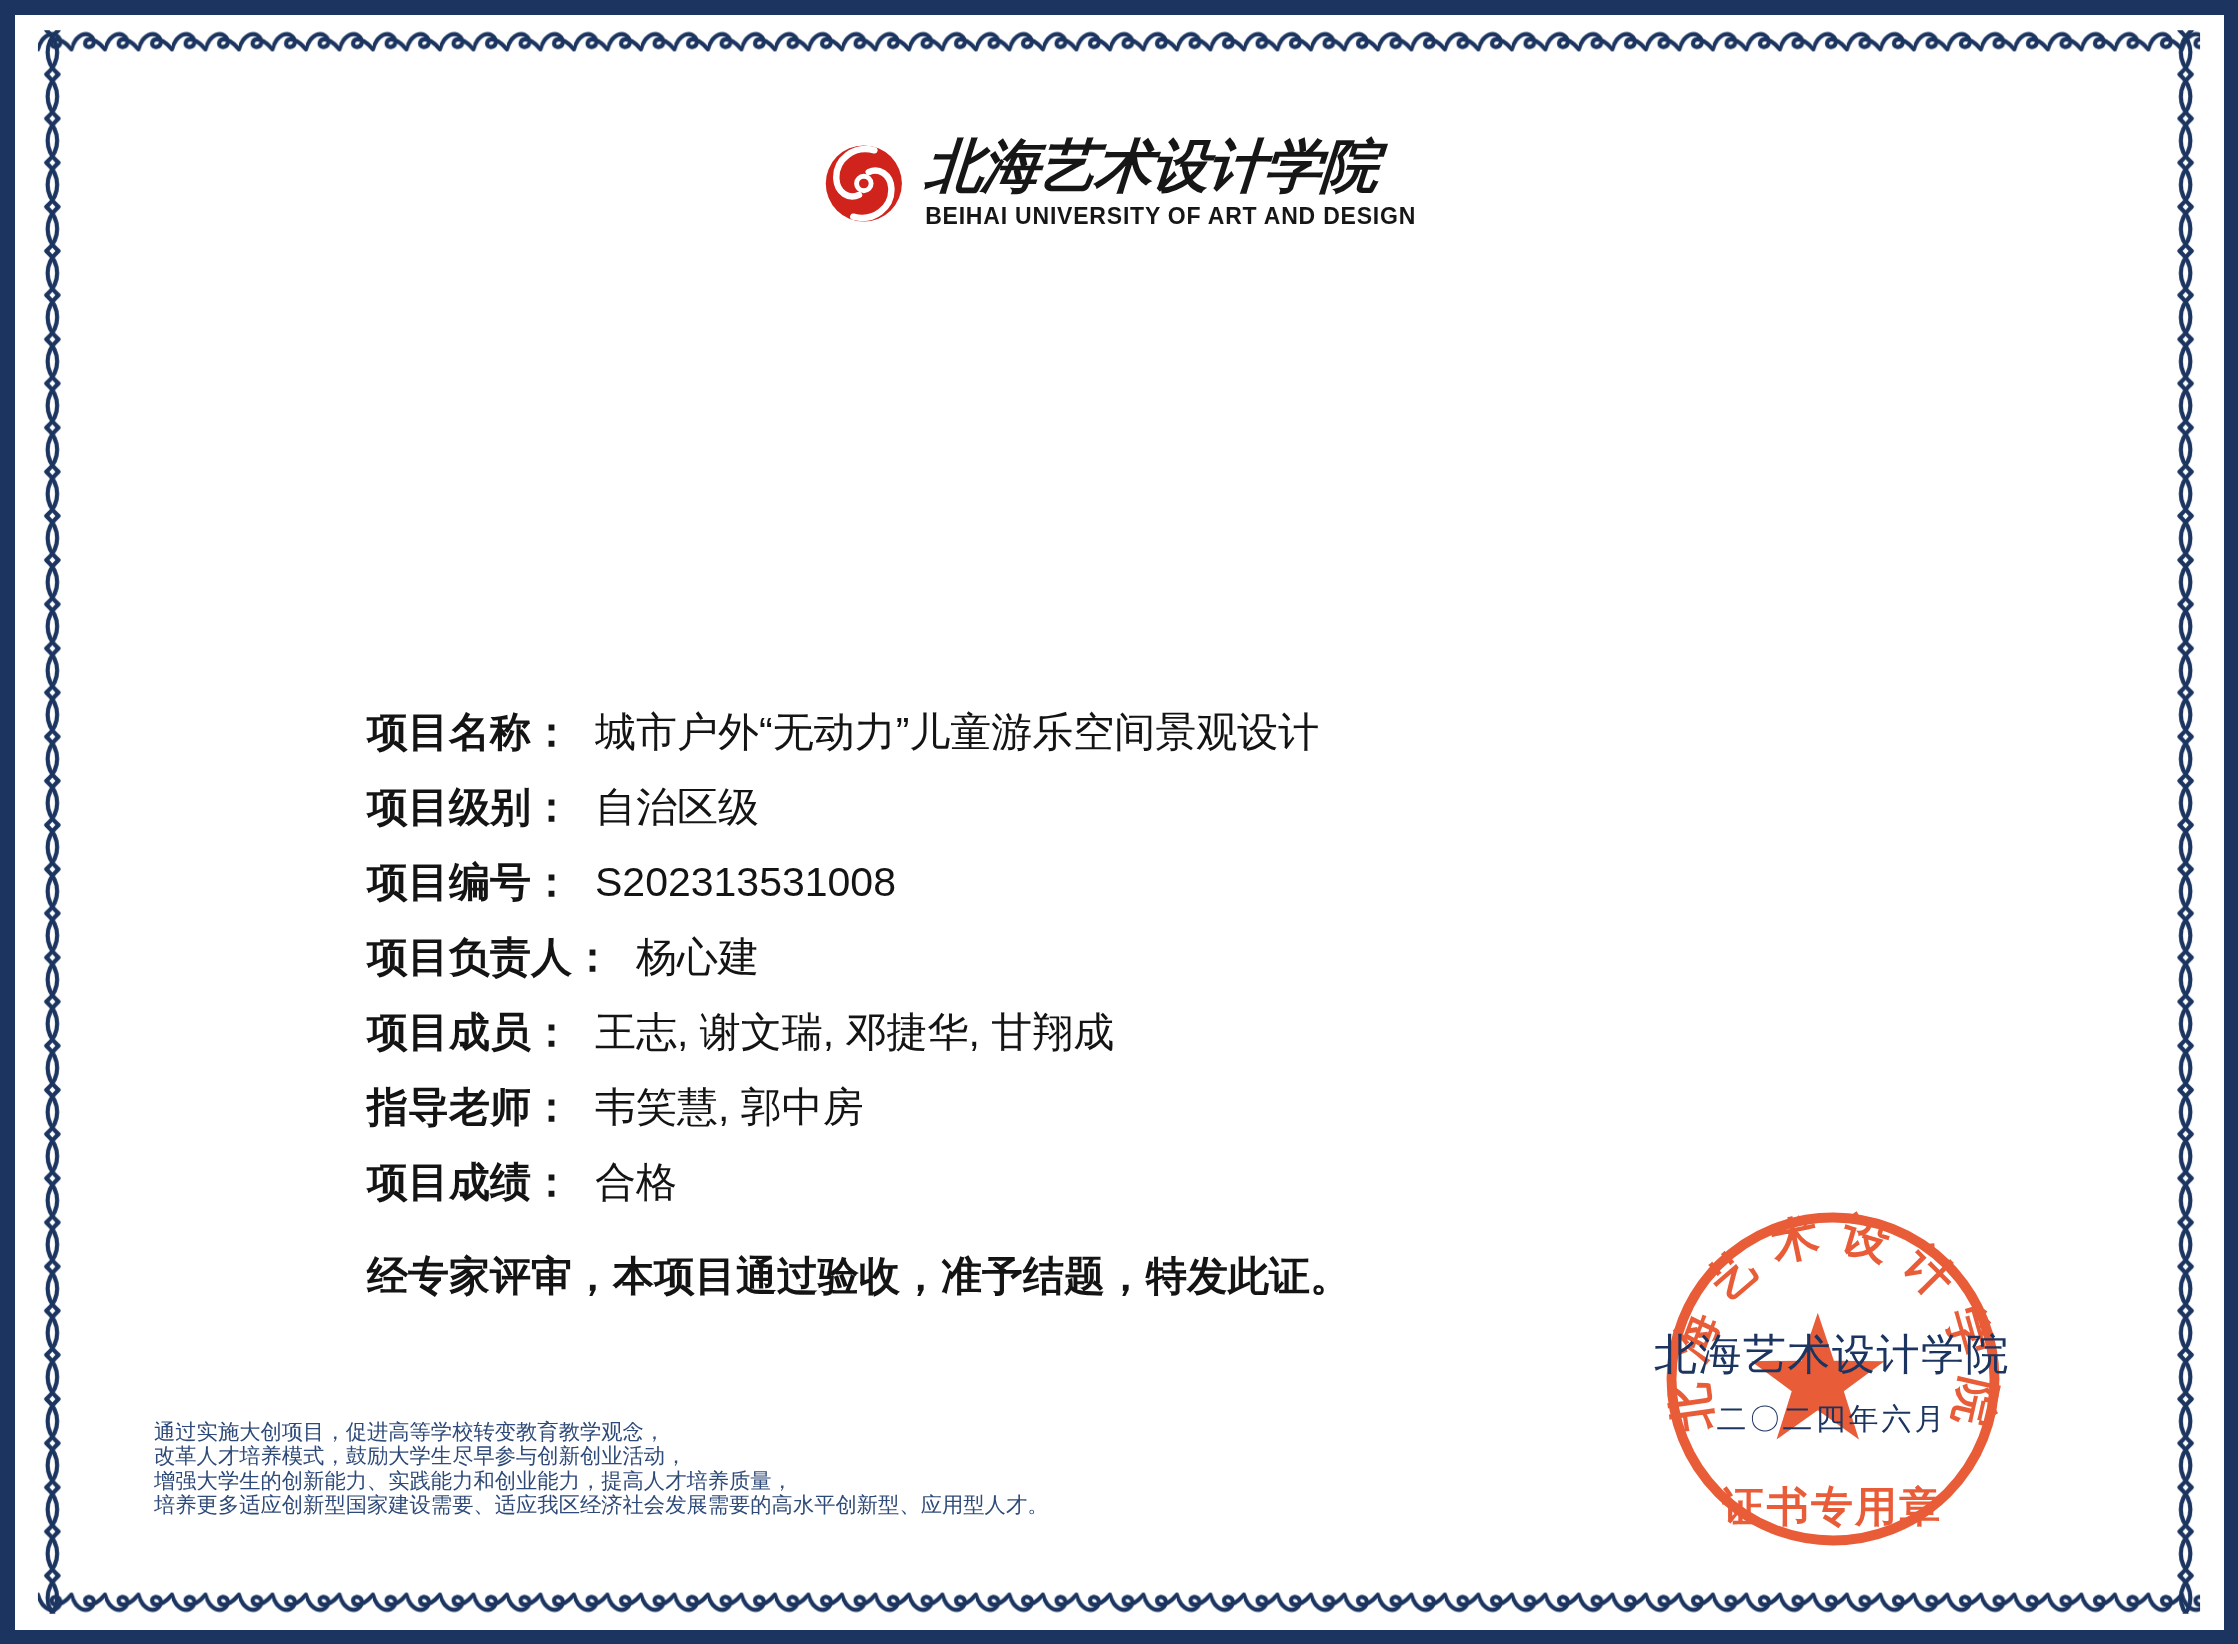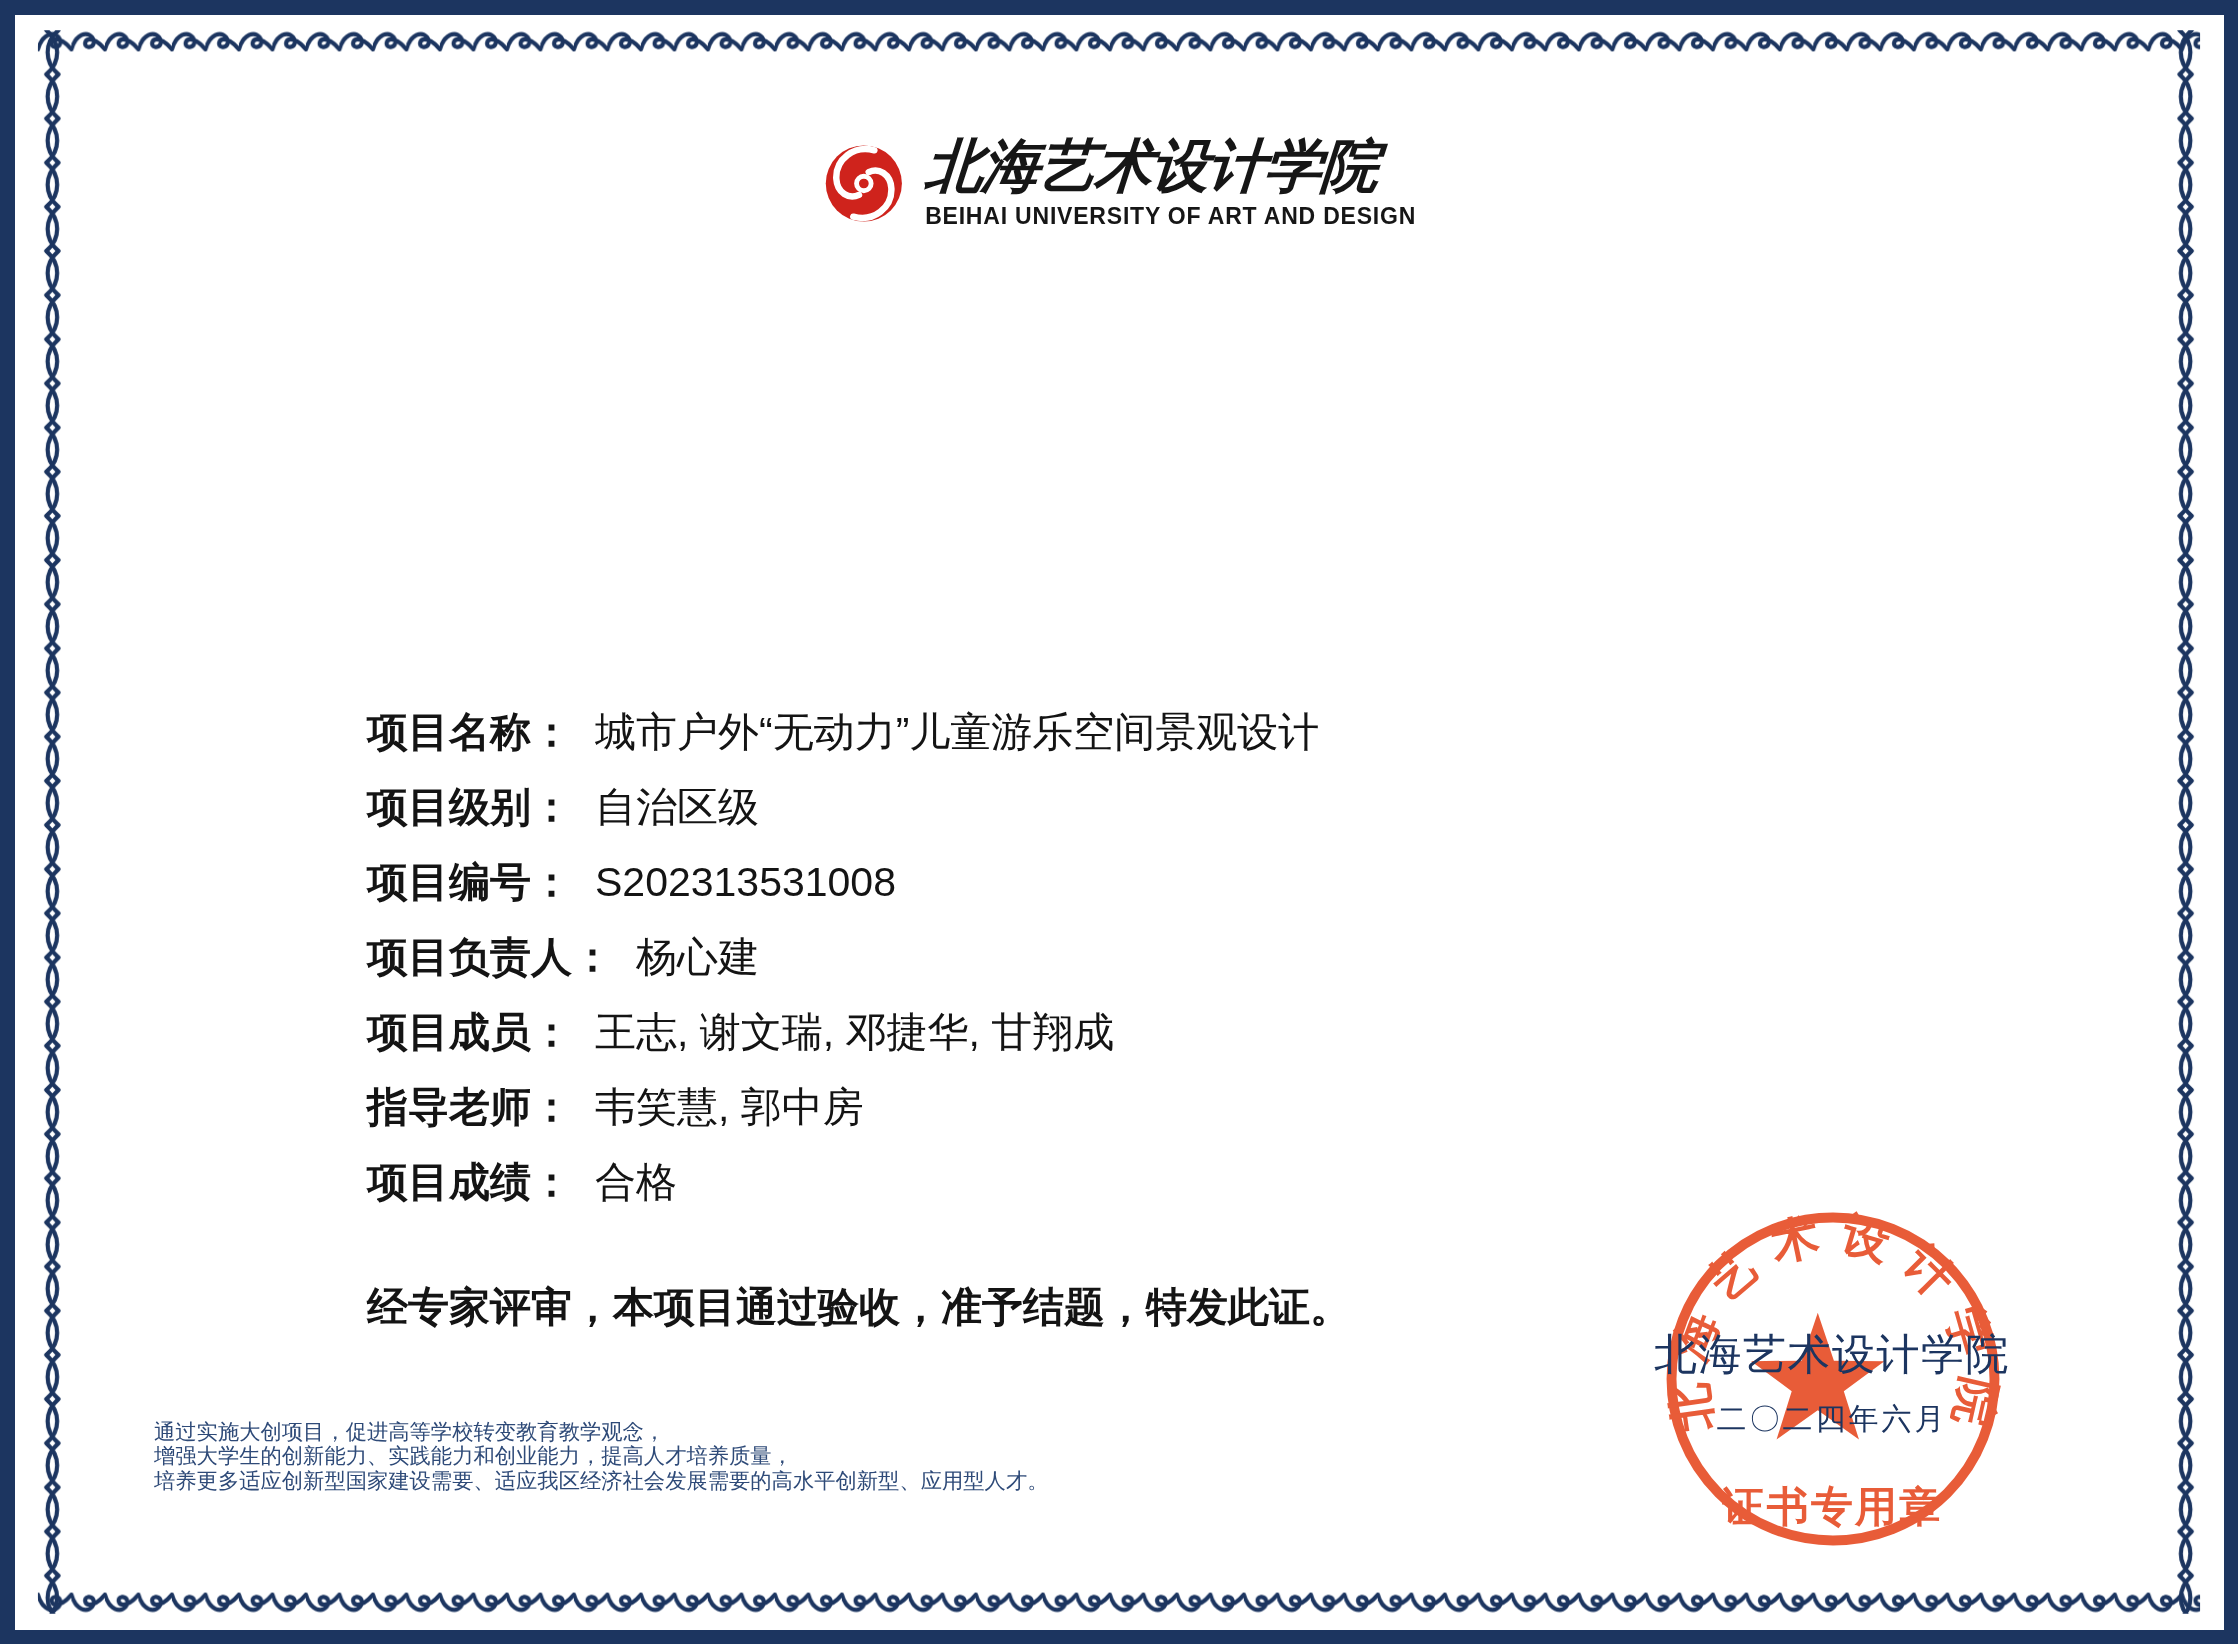--- a/index.html
+++ b/index.html
@@ -35,21 +35,21 @@
     font-family:"Liberation Serif",serif;font-weight:700;
     font-size:116px;line-height:1;letter-spacing:29px;margin-top:30.5px;white-space:nowrap;
   }
   
   .fields{position:absolute;left:352px;top:697px;color:#141414;}
   .field-row{font-size:41px;line-height:1;margin-bottom:34px;white-space:nowrap;}
   .field-label{font-weight:700;}
   .field-value{font-weight:400;margin-left:23px;}
   .statement{
     position:absolute;left:352px;top:1241px;color:#141414;
-    font-size:41px;font-weight:700;line-height:1;white-space:nowrap;margin-top:31px;
+    font-size:41px;font-weight:700;line-height:1;white-space:nowrap;
   }
   
   .footer-note{
     position:absolute;left:139px;top:1405px;color:#2e4a78;
     font-family:"Liberation Serif",serif;font-size:21.3px;line-height:24.4px;white-space:nowrap;
   }
   
   .seal-svg{position:absolute;left:1639px;top:1185px;opacity:.93;}
   .sig-issuer,.sig-date{
     position:absolute;left:1636px;width:362px;text-align:center;
@@ -122,20 +122,21 @@
     </div>
     <div class="field-row">
       <span class="field-label">项目成绩：</span><span class="field-value">合格</span>
     </div>
   </div>
 
   <div class="statement">经专家评审，本项目通过验收，准予结题，特发此证。</div>
 
   <div class="footer-note">
     <div>通过实施大创项目，促进高等学校转变教育教学观念，</div>
+    <div>改革人才培养模式，鼓励大学生尽早参与创新创业活动，</div>
     <div>增强大学生的创新能力、实践能力和创业能力，提高人才培养质量，</div>
     <div>培养更多适应创新型国家建设需要、适应我区经济社会发展需要的高水平创新型、应用型人才。</div>
   </div>
 
   <svg class="seal-svg" width="358" height="358" viewBox="0 0 470 470" xmlns="http://www.w3.org/2000/svg" xmlns:xlink="http://www.w3.org/1999/xlink">
     <defs>
       <path id="sealArc" d="M82.8,306 A168,168 0 1 1 387.2,306" fill="none"></path>
     </defs>
     <circle cx="235" cy="235" r="212" fill="none" stroke="#e7502a" stroke-width="13"></circle>
     <polygon points="215,148 193.8,210.9 127.5,211.6 180.8,251.1 160.9,314.4 215,276 269.1,314.4 249.2,251.1 302.5,211.6 236.2,210.9" fill="#e7502a"></polygon>

